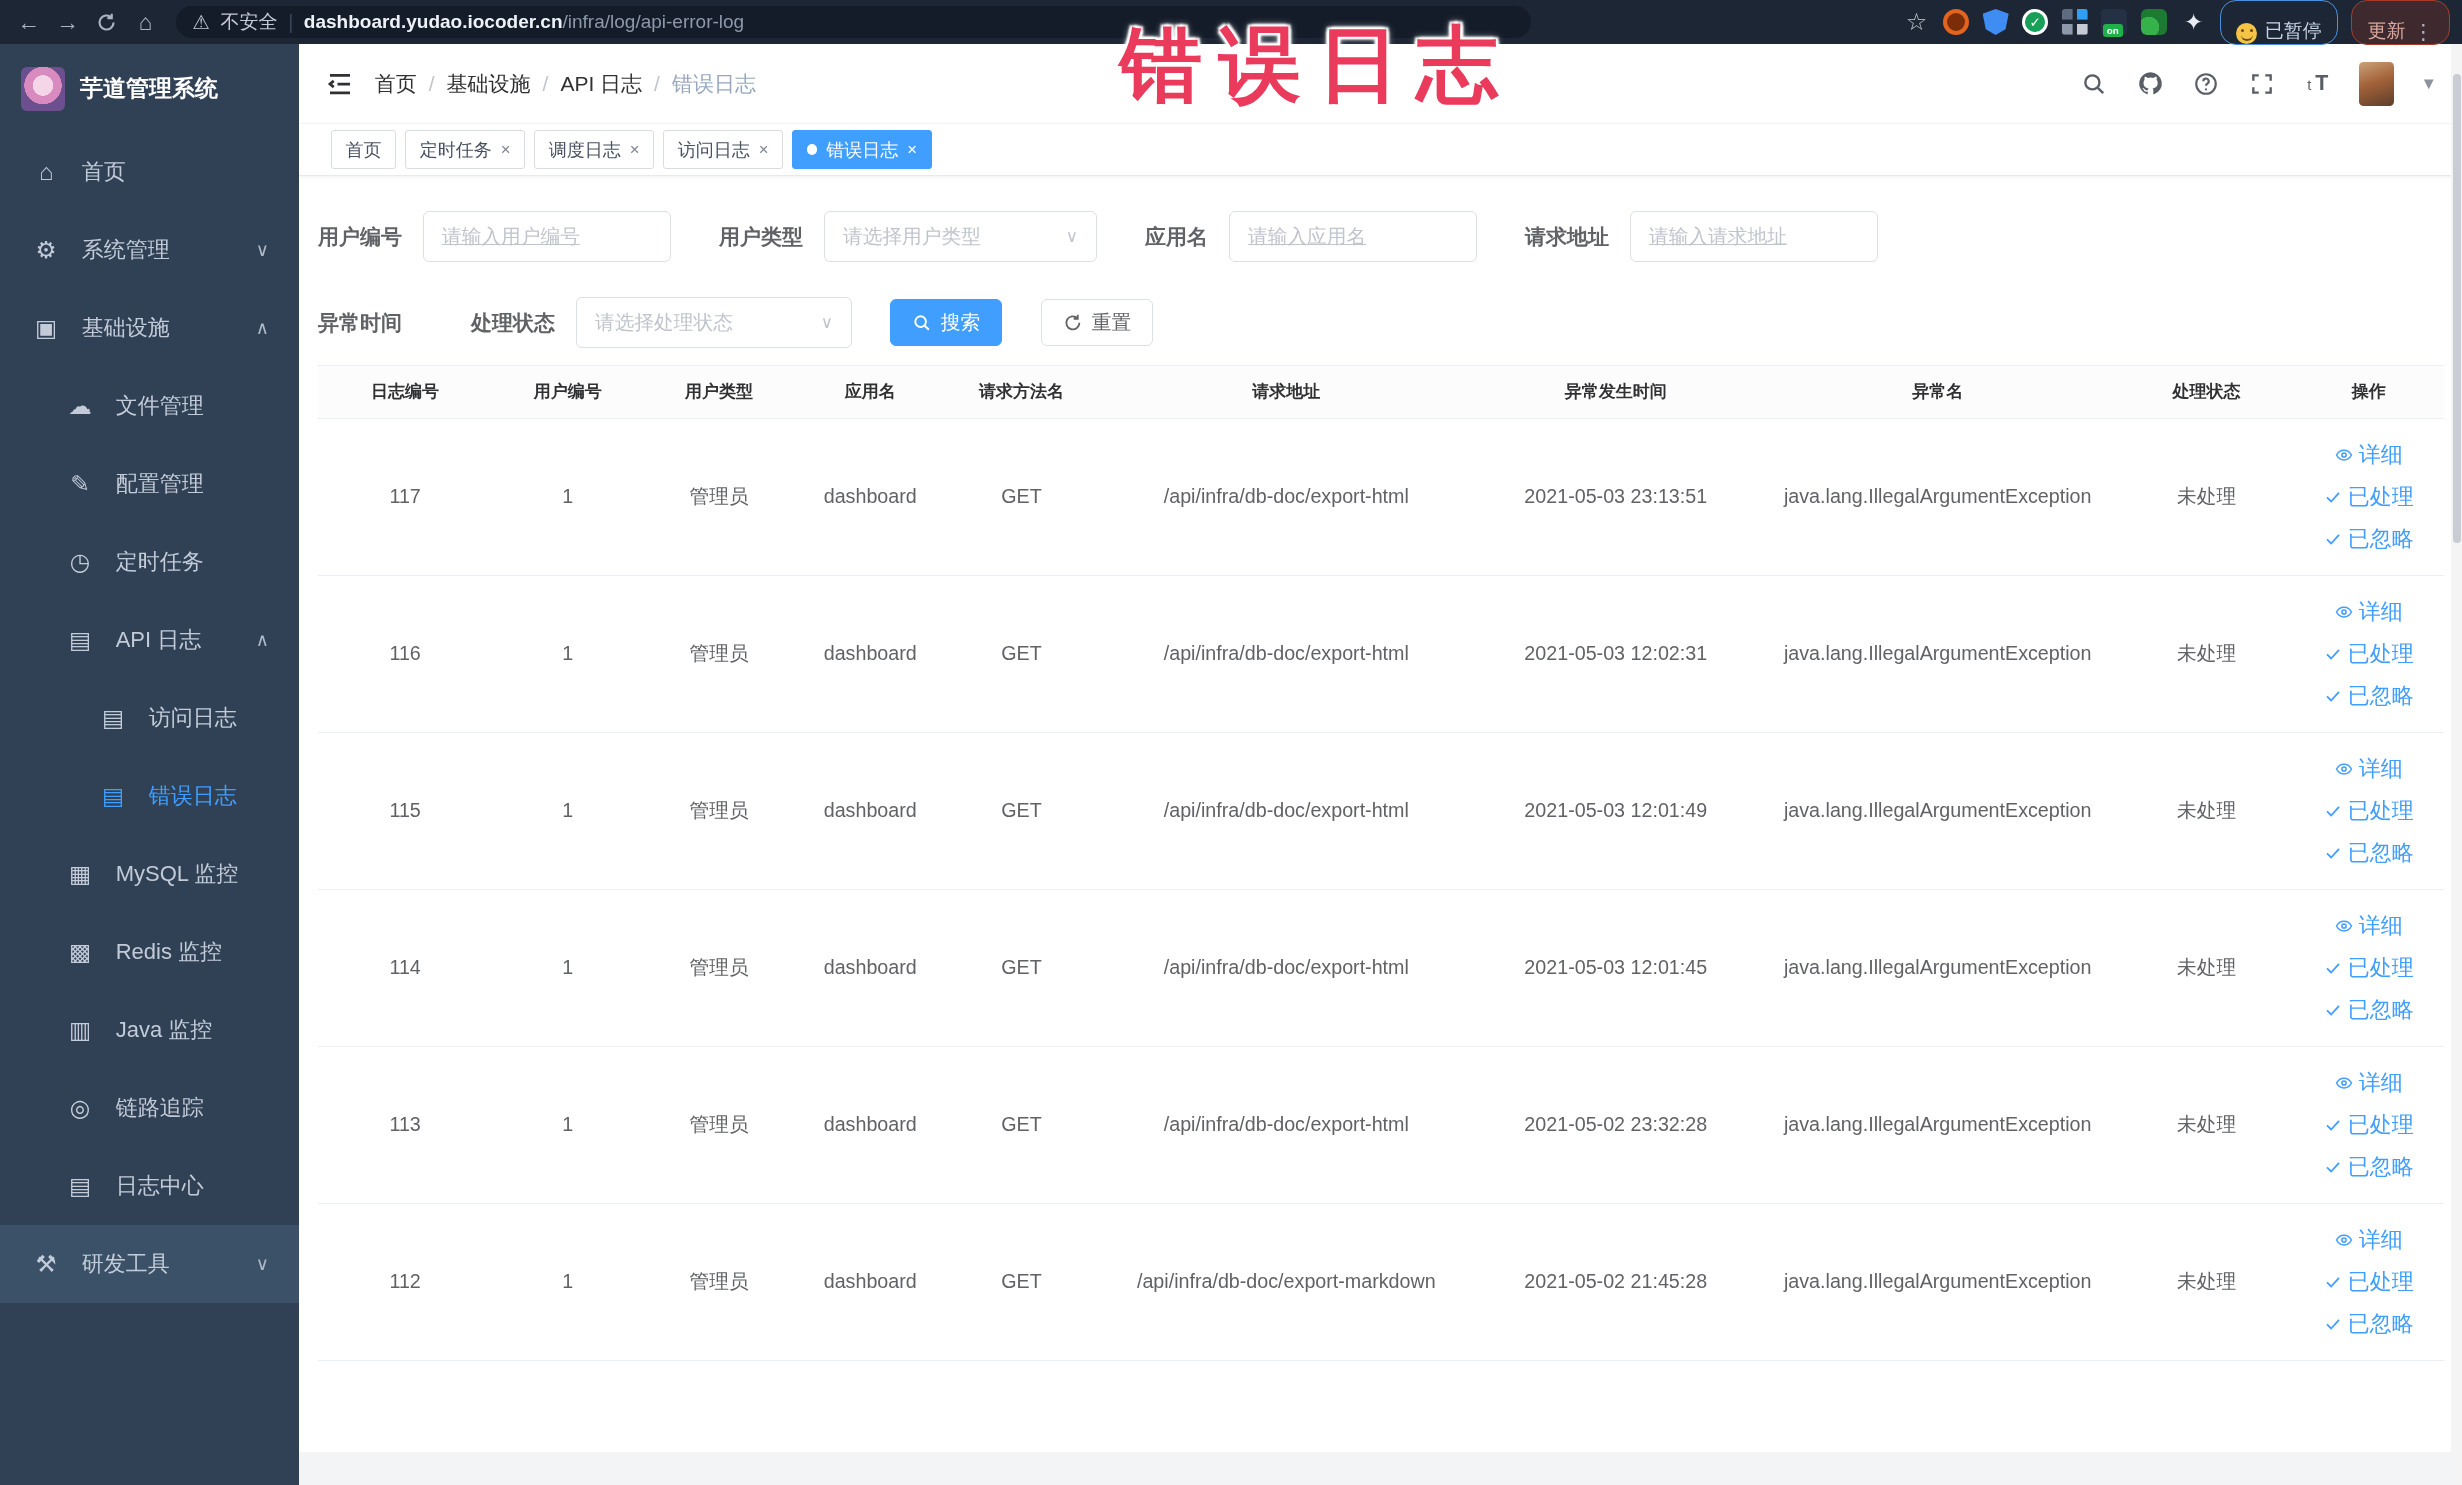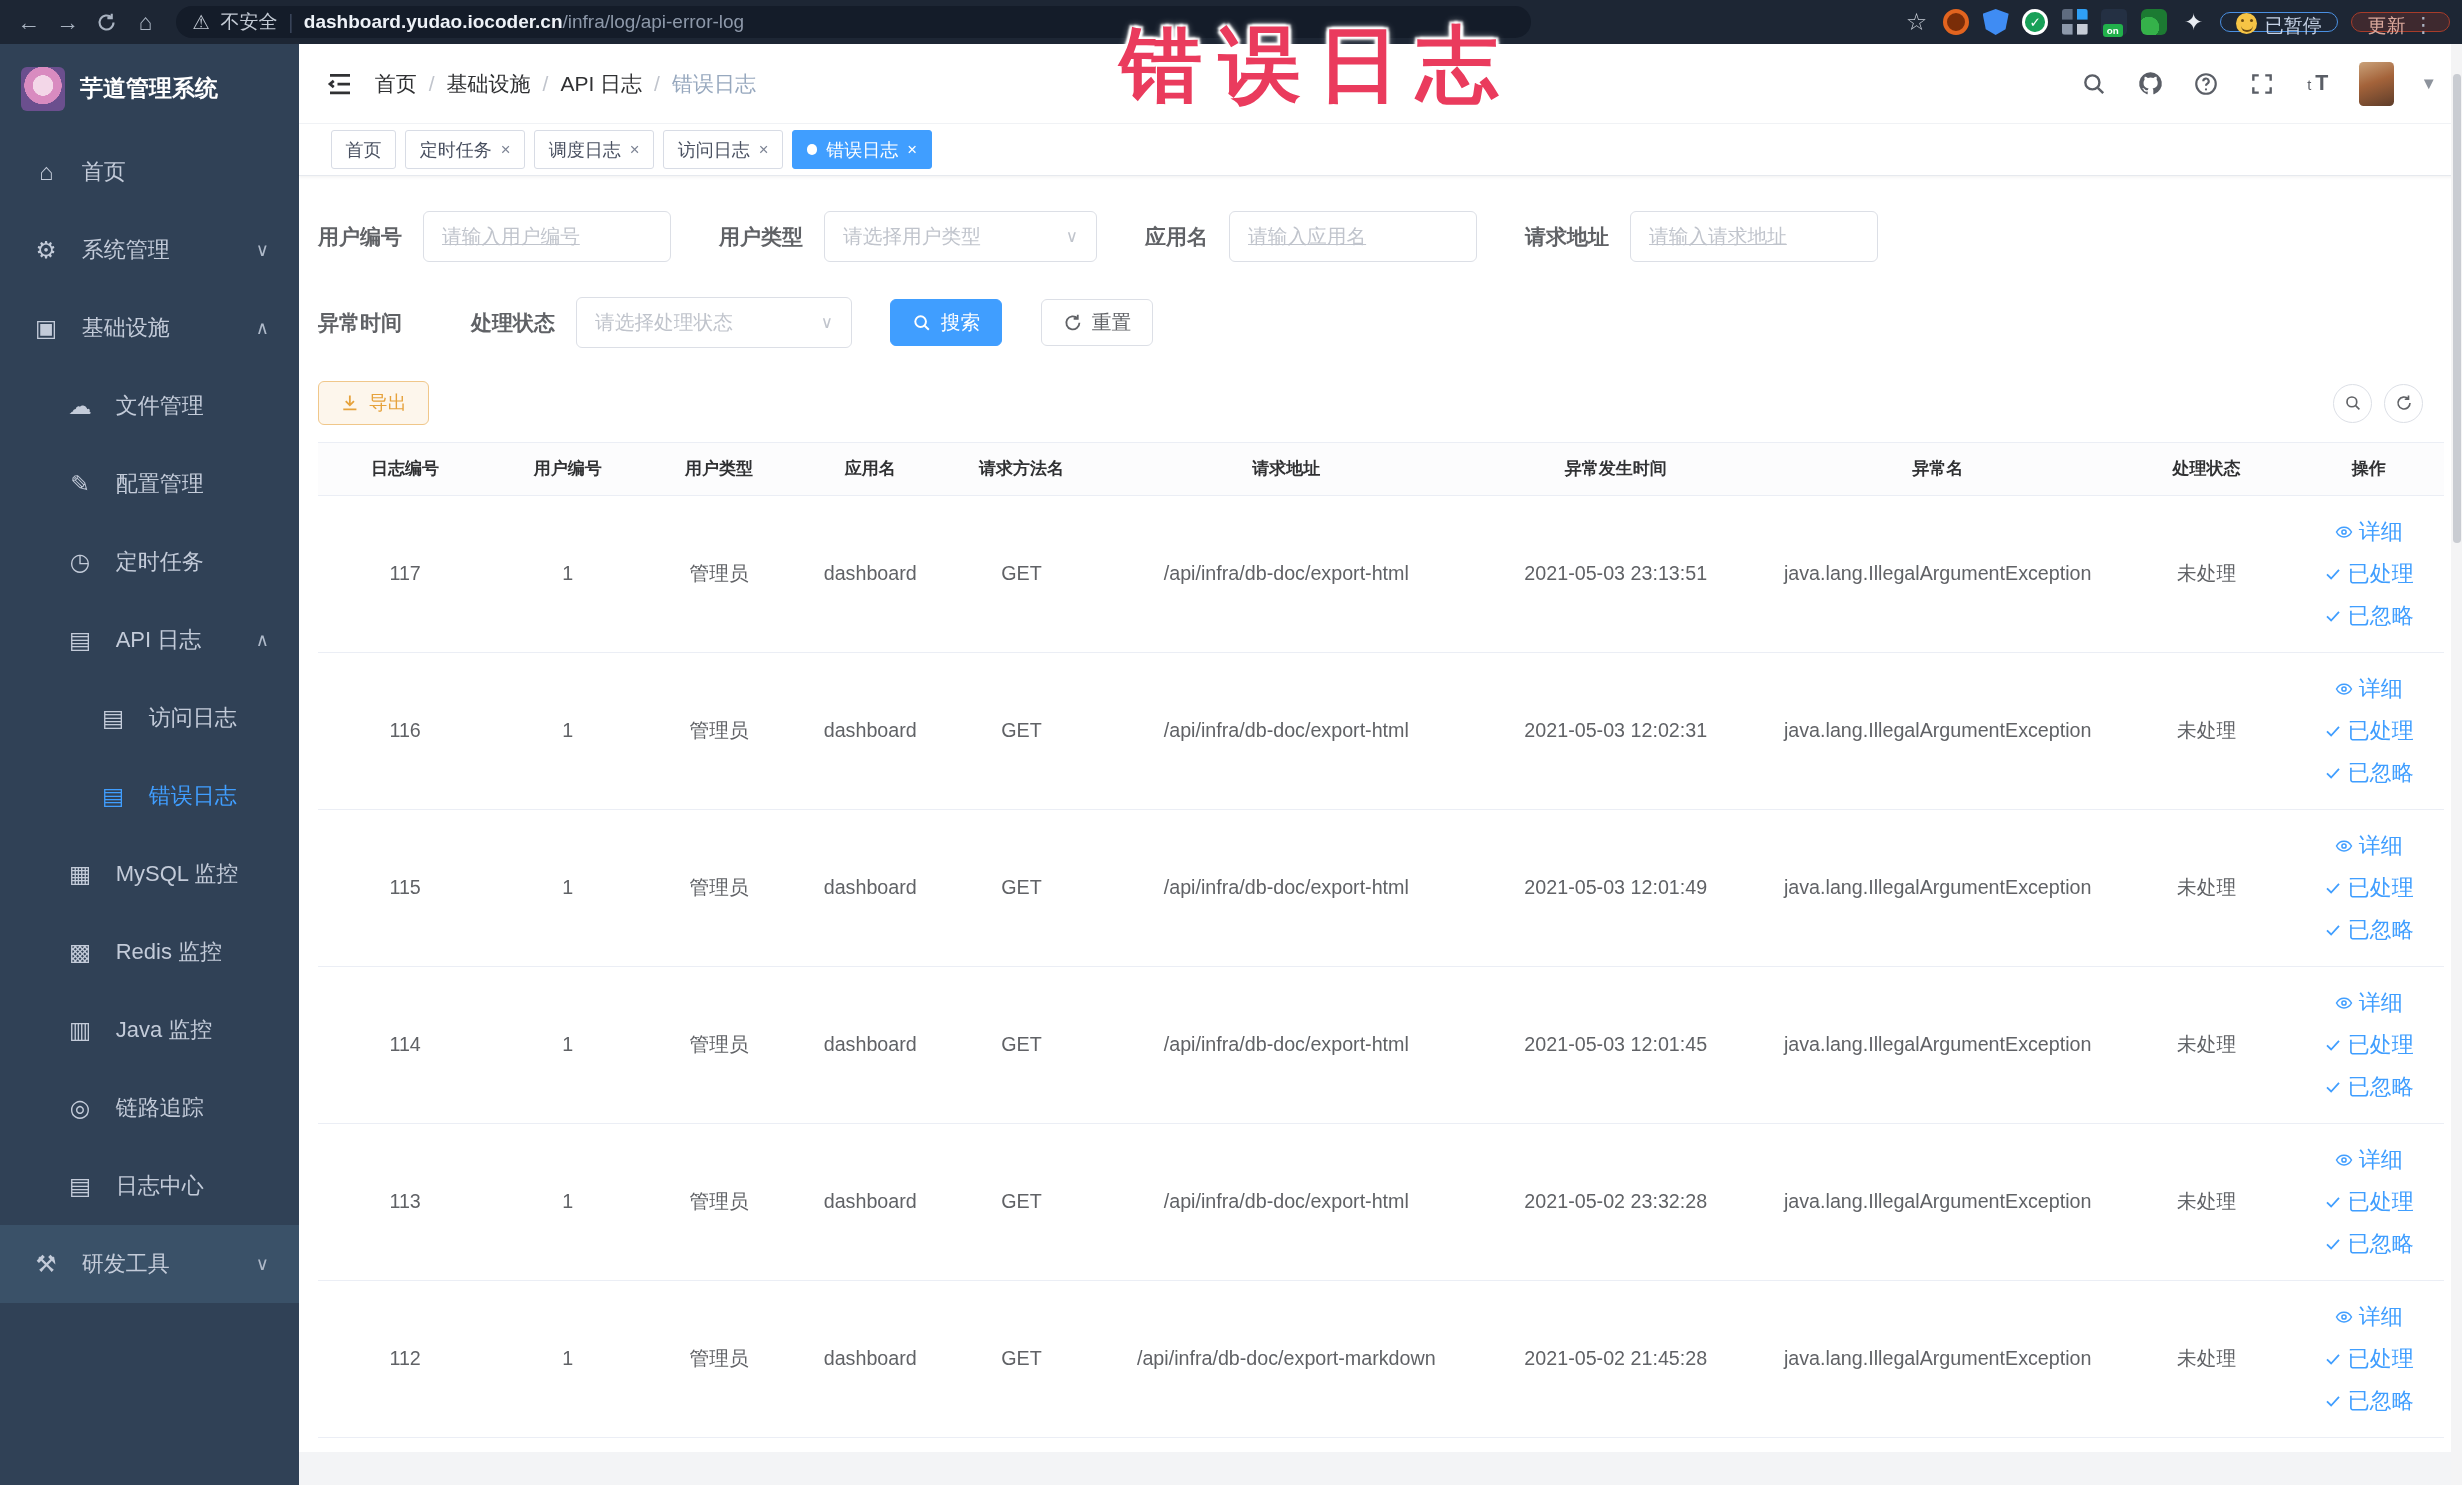--- a/index.html
+++ b/index.html
@@ -28,21 +28,21 @@
   .ext-grid { background:
       linear-gradient(#5f6c80,#5f6c80) 0 0/10.6px 10.6px no-repeat,
       linear-gradient(#2f9ff5,#2f9ff5) 15px 0/10.6px 10.6px no-repeat,
       linear-gradient(#8d99ab,#8d99ab) 0 15px/10.6px 10.6px no-repeat,
       linear-gradient(#c6ccd6,#c6ccd6) 15px 15px/10.6px 10.6px no-repeat; border-radius:3px; }
   .ext-on { background:#243043; border-radius:4.5px; position:relative; }
   .ext-on i { position:absolute; left:1.5px; bottom:-1.5px; background:#21b14b; color:#fff; font-style:normal;
       font-size:9.8px; padding:0.8px 3.8px; border-radius:3px; font-weight:bold;}
   .ext-leaf { border-radius:6px; background:radial-gradient(circle at 30% 70%, #35b24a 0 40%, #1c7a32 41% 100%); }
   .ext-puzzle { color:#e8ecf2; font-size:23px; }
-  .pill { height:20px; border-radius:16px; display:flex; align-items:flex-start; gap:7.6px;
+  .pill { height:45px; border-radius:16px; display:flex; align-items:flex-end; gap:7.6px;
       padding:0 15px; font-size:19px; }
   .pill-pause { border:1.5px solid #4a90e2; color:#c6d2e6; }
   .smiley { width:21px; height:21px; border-radius:50%; background:#f6c445; position:relative; }
   .smiley::before { content:""; position:absolute; left:4.5px; top:6px; width:3px; height:3px; border-radius:50%;
       background:#6b4a12; box-shadow:9px 0 0 #6b4a12; }
   .smiley::after { content:""; position:absolute; left:4.5px; top:9.8px; width:12px; height:6.8px;
       border-bottom:2.3px solid #6b4a12; border-radius:0 0 10.6px 10.6px; }
   .pill-update { border:1.5px solid #a73c2a; background:rgba(150,50,35,.28); color:#d9a79b; }
   .vdots { color:#aab3c2; font-size:21px; letter-spacing:0; }
 
@@ -363,41 +363,20 @@
           <span>搜索</span>
         </div>
         <div class="btn" style="margin-left:39px;">
           <svg width="19.7" height="19.7" viewBox="0 0 24 24" fill="none" stroke="#606266" stroke-width="2.2">
               <path d="M20 12a8 8 0 1 1-2.3-5.6M18 2v5h-5"></path>
             </svg>
           <span>重置</span>
         </div>
       </div>
 
-      <div class="export-row">
-        <div class="btn btn-export">
-          <svg width="19.7" height="19.7" viewBox="0 0 24 24" fill="none" stroke="#e6a23c" stroke-width="2.2">
-              <path d="M12 3v11M7 10l5 5 5-5M4 20h16"></path>
-            </svg>
-          <span>导出</span>
-        </div>
-        <div class="round-btns">
-          <div class="rbtn">
-            <svg width="18" height="18" viewBox="0 0 24 24" fill="none" stroke="#606266" stroke-width="2.2">
-                <circle cx="10.5" cy="10.5" r="6.5"></circle>
-                <path d="m15.5 15.5 5 5"></path>
-              </svg>
-          </div>
-          <div class="rbtn">
-            <svg width="18" height="18" viewBox="0 0 24 24" fill="none" stroke="#606266" stroke-width="2.2">
-                <path d="M20 12a8 8 0 1 1-2.3-5.6M18 2v5h-5"></path>
-              </svg>
-          </div>
-        </div>
-      </div>
 
       <table class="grid">
         <colgroup>
           <col style="width:174px">
             <col style="width:151px">
             <col style="width:151px">
             <col style="width:151px">
           <col style="width:151px">
             <col style="width:378px">
             <col style="width:280px">

